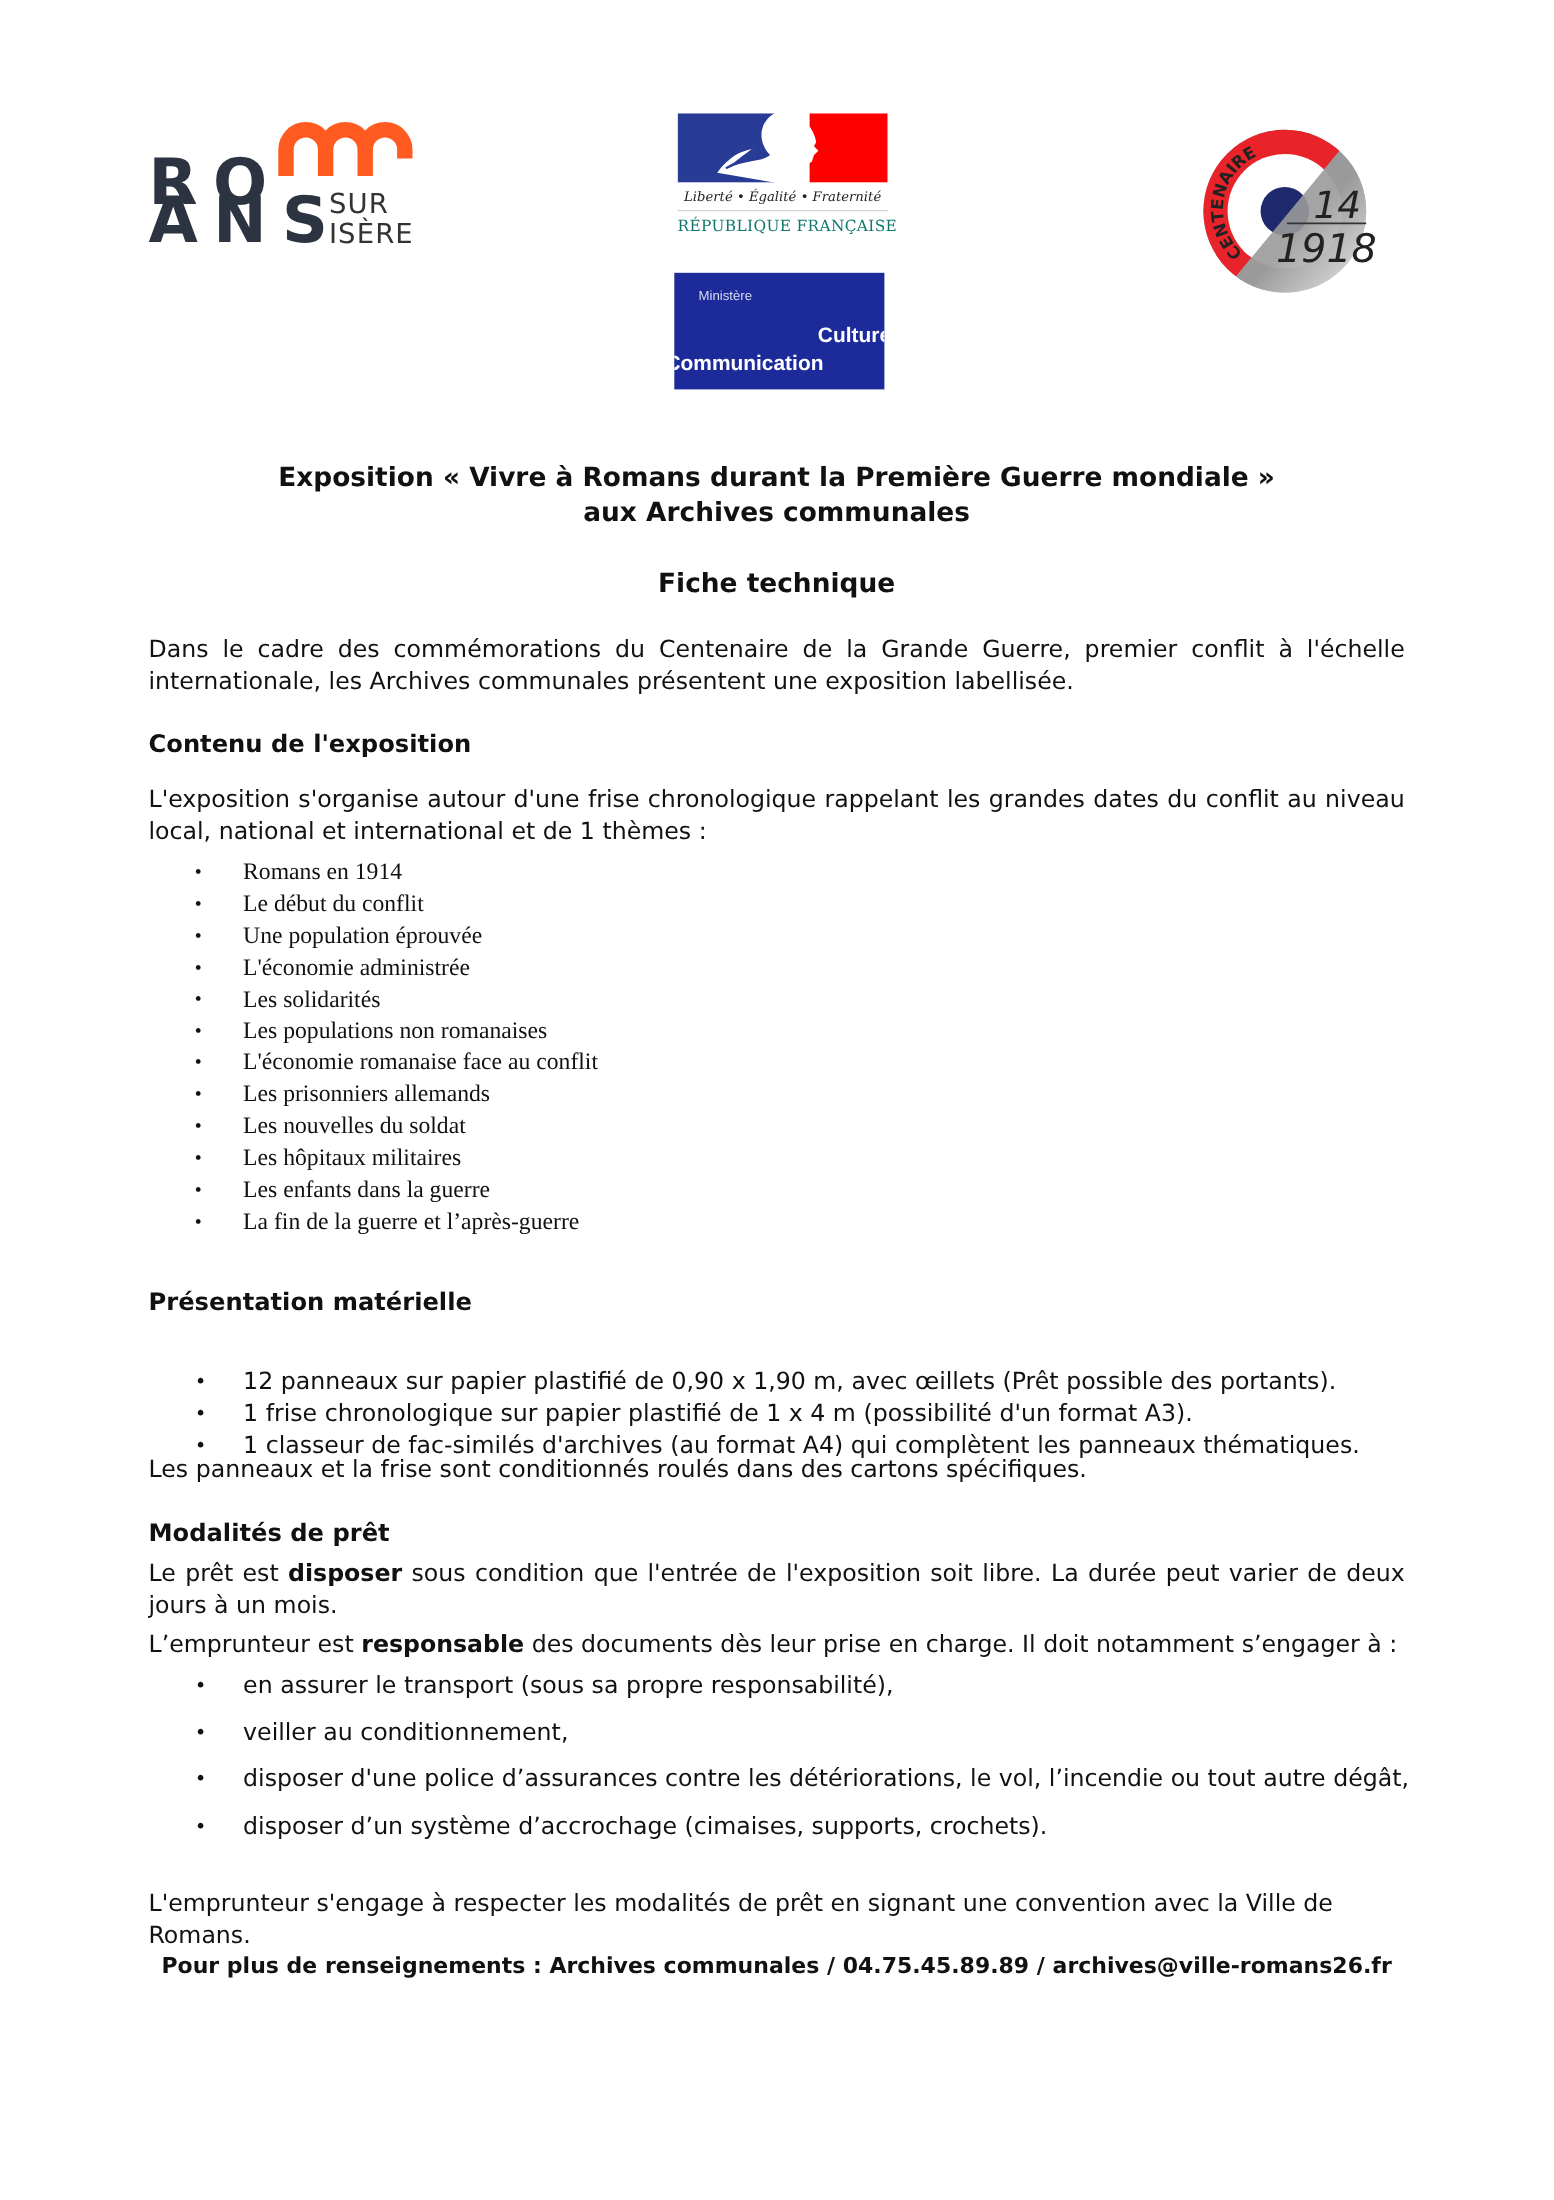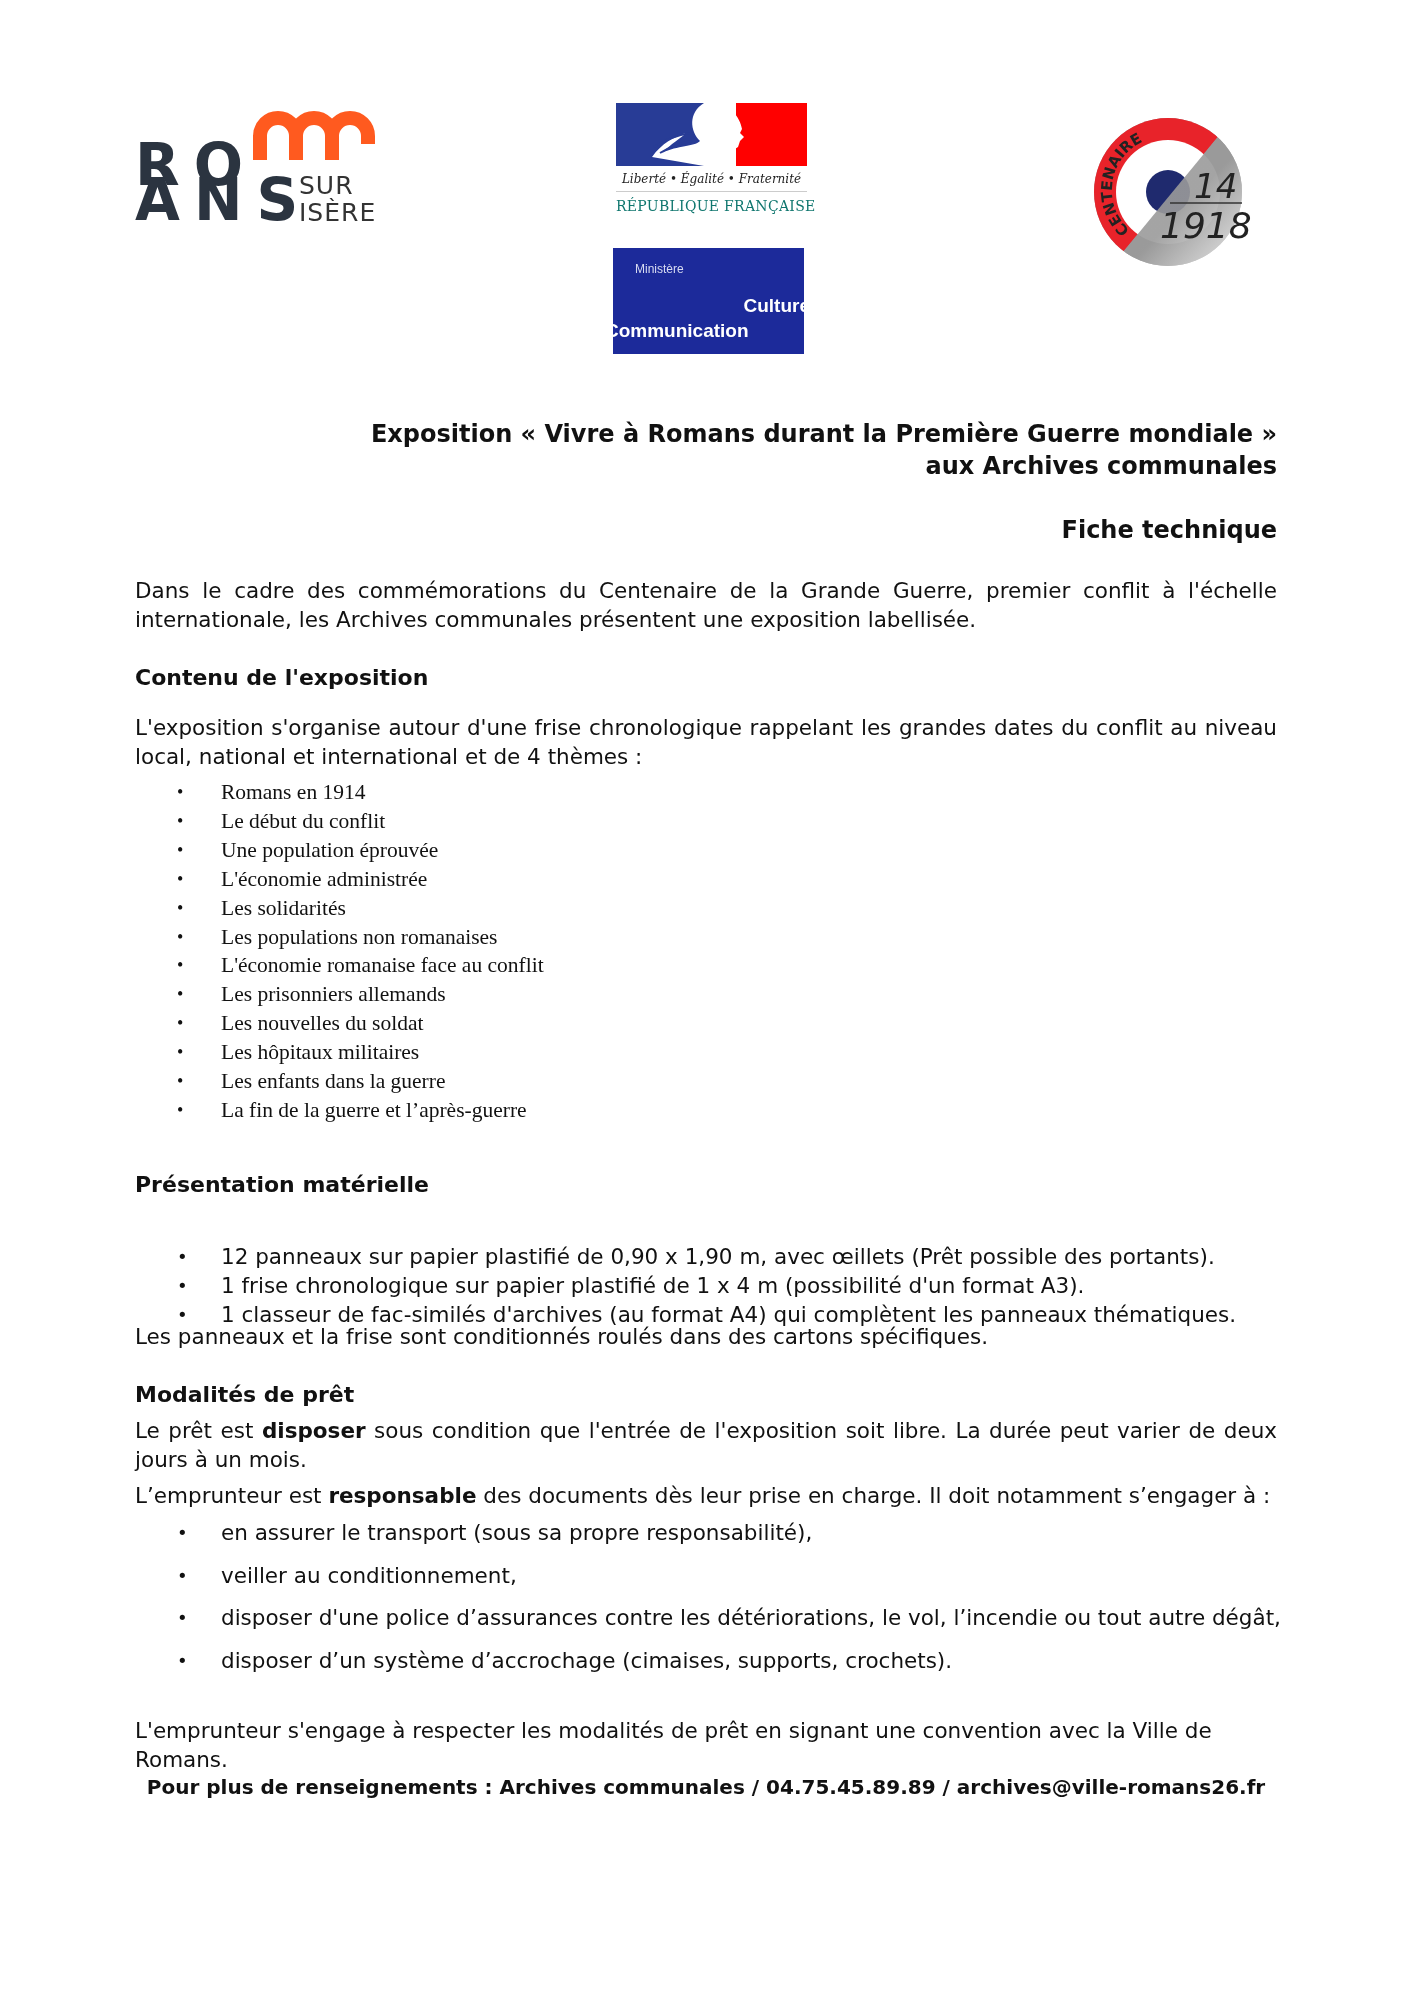--- a/index.html
+++ b/index.html
@@ -22,21 +22,21 @@
   .marianne-rf { position: absolute; left: 0; top: 95px; width: 191px; text-align: left; font-family: "DejaVu Serif", serif; font-size: 14px; color: #0f766e; white-space: nowrap; letter-spacing: 0.3px; }
 
   .ministere { left: 613px; top: 248px; width: 191px; height: 106px; background: #1c2a9a; overflow: hidden; }
   .min-label { position: absolute; left: 22px; top: 14px; font-family: "Liberation Sans", sans-serif; font-size: 12px; color: #d8dcf2; }
   .min-culture { position: absolute; right: -6px; top: 47px; font-family: "Liberation Sans", sans-serif; font-weight: bold; font-size: 19px; color: #fff; }
   .min-comm { position: absolute; left: -8px; top: 72px; font-family: "Liberation Sans", sans-serif; font-weight: bold; font-size: 19px; color: #fff; white-space: nowrap; }
 
   .centenaire { left: 1090px; top: 110px; width: 170px; height: 170px; }
 
   
-  .title { left: 135px; width: 1142px; text-align: right; font-weight: bold; font-size: 24px; line-height: 32px; }
+  .title { left: 135px; width: 1142px; text-align: center; font-weight: bold; font-size: 24px; line-height: 32px; }
   .title-1 { top: 418px; }
   .title-2 { top: 450px; }
   .subtitle { top: 514px; }
 
   .para { left: 135px; width: 1142px; font-size: 21.5px; line-height: 29px; text-align: justify; }
   .para.last-justify { text-align-last: left; }
   .heading { left: 135px; font-weight: bold; font-size: 22px; line-height: 29px; }
 
   ul.bullets { position: absolute; left: 135px; margin: 0; padding: 0; list-style: none; font-size: 21.5px; }
   ul.bullets li { position: relative; padding-left: 86px; white-space: nowrap; }
@@ -111,21 +111,21 @@
   </svg>
 </div>
 
 <div class="abs title title-1">Exposition « Vivre à Romans durant la Première Guerre mondiale »</div>
 <div class="abs title title-2">aux Archives communales</div>
 <div class="abs title subtitle">Fiche technique</div>
 
 <div class="abs para last-justify" style="top:576px;">Dans le cadre des commémorations du Centenaire de la Grande Guerre, premier conflit à l'échelle internationale, les Archives communales présentent une exposition labellisée.</div>
 
 <div class="abs heading" style="top:663px;">Contenu de l'exposition</div>
-<div class="abs para last-justify" style="top:713px;">L'exposition s'organise autour d'une frise chronologique rappelant les grandes dates du conflit au niveau local, national et international et de 4 thèmes :</div>
+<div class="abs para last-justify" style="top:713px;">L'exposition s'organise autour d'une frise chronologique rappelant les grandes dates du conflit au niveau local, national et international et de 1 thèmes :</div>
 <ul class="bullets themes" style="top:778px;font-family:Liberation Serif, serif;">
   <li>Romans en 1914</li>
   <li>Le début du conflit</li>
   <li>Une population éprouvée</li>
   <li>L'économie administrée</li>
   <li>Les solidarités</li>
   <li>Les populations non romanaises</li>
   <li>L'économie romanaise face au conflit</li>
   <li>Les prisonniers allemands</li>
   <li>Les nouvelles du soldat</li>

